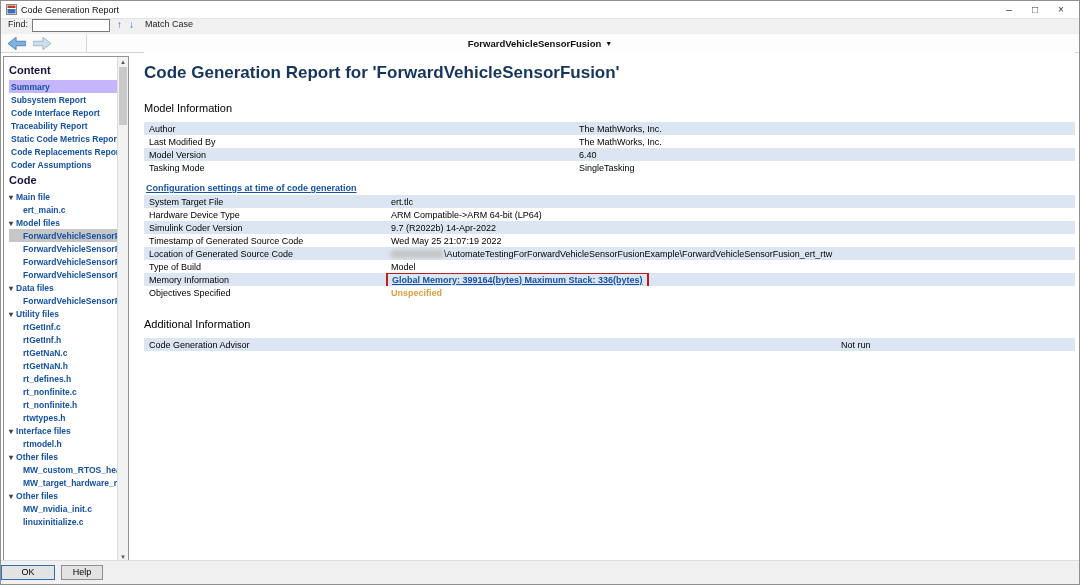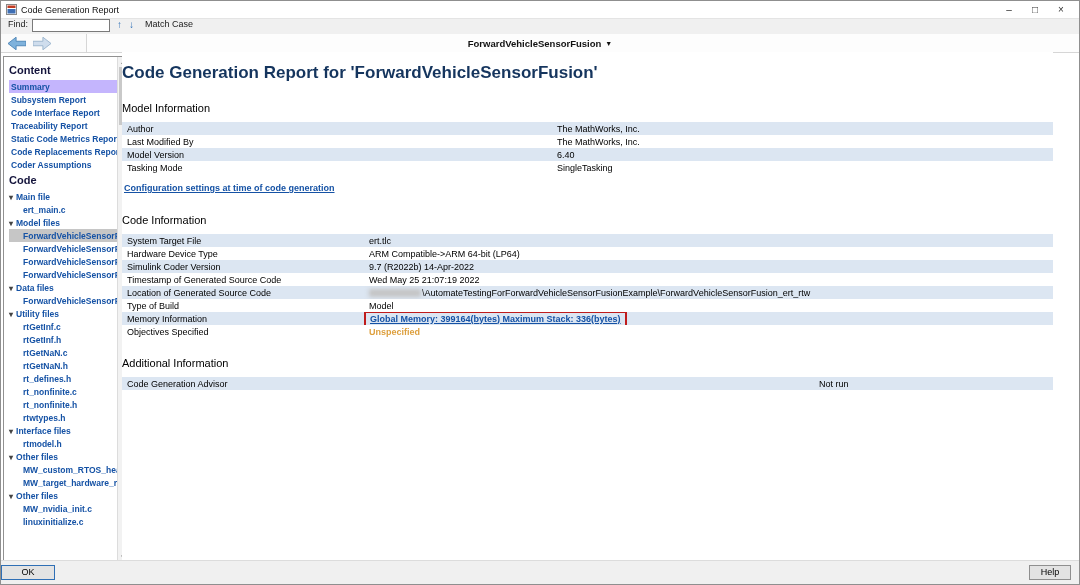--- a/index.html
+++ b/index.html
@@ -36,37 +36,37 @@
   .tree-group{font-size:8.5px;font-weight:bold;color:#1552a5;padding:1.5px 0;white-space:nowrap;cursor:pointer}
   .tri{color:#444;margin-right:3px;font-size:8px}
   .tree-item{font-size:8.5px;font-weight:bold;color:#1552a5;padding:1.5px 2px 1.5px 14px;white-space:nowrap;overflow:hidden;cursor:pointer}
   .tree-item.sel{background:#c6c6c6}
   .side-scrollbar{position:absolute;right:0;top:0;bottom:0;width:10px;background:#f2f2f2;border-left:1px solid #dcdcdc}
   .sb-arrow{height:10px;font-size:7px;color:#555;text-align:center;line-height:10px;cursor:pointer}
   .sb-down{position:absolute;bottom:0;left:0;right:0}
   .sb-thumb{position:absolute;top:10px;left:1px;right:1px;height:58px;background:#c9c9c9;cursor:pointer}
 
   
-  .content{position:absolute;left:121px;top:51px;width:931px;bottom:24px;background:#fff;overflow:hidden}
+  .content{position:absolute;left:143px;top:51px;width:931px;bottom:24px;background:#fff;overflow:hidden}
   .report-title{font-size:17px;font-weight:bold;color:#15355e;margin:11px 0 0 0}
   .section-heading{font-size:11px;font-weight:normal;color:#000;margin:19px 0 8px 0}
   table.info{border-collapse:collapse;width:100%;font-size:9px;color:#000;table-layout:fixed}
   table.info td{padding:1px 5px;height:11px;vertical-align:middle;overflow:hidden;white-space:nowrap}
   table.info tr:nth-child(odd){background:#dce6f2}
   .mi td:first-child{width:420px}
   .ci td:first-child{width:232px}
   .ai td:first-child{width:682px}
   .config-link{display:inline-block;margin:9px 0 0 2px;font-size:9px;font-weight:bold;color:#1552a5;text-decoration:underline;cursor:pointer}
   a.link{color:#1552a5;text-decoration:underline;font-weight:bold;cursor:pointer}
   .red-box{display:inline-block;border:2px solid #bf1c1c;padding:1px 4px;margin:-3px 0 -3px -5px;position:relative;z-index:2;background:transparent}
   .redacted{display:inline-block;width:52px;height:8px;background:#c4c4c4;filter:blur(2px);vertical-align:middle;margin-right:1px}
   .orange{color:#dd9f3d;font-weight:bold}
 
   
-  .footer{position:absolute;left:0;right:0;bottom:0;height:23px;background:#f0f0f0;border-top:1px solid #dcdcdc;display:flex;align-items:center;justify-content:space-between;gap:6px;padding-right:8px}
+  .footer{position:absolute;left:0;right:0;bottom:0;height:23px;background:#f0f0f0;border-top:1px solid #dcdcdc;display:flex;align-items:center;justify-content:flex-start;gap:6px;padding-right:8px}
   .btn{height:15px;font-size:9px;font-family:"Liberation Sans",sans-serif;background:#e3e3e3;border:1px solid #8f8f8f;line-height:1;cursor:pointer;padding:0}
   .btn.ok{width:54px;border-color:#2f6fb5}
   .btn.help{width:42px}
 </style>
 </head>
 <body>
 
 <div class="window">
 
   <div class="titlebar">
@@ -179,21 +179,20 @@
           </tr>
         <tr>
             <td>Tasking Mode</td>
             <td>SingleTasking</td>
           </tr>
       </tbody>
     </table>
 
     <a class="config-link">Configuration settings at time of code generation</a>
 
-    <h2 class="section-heading">Code Information</h2>
     <table class="info ci">
       <tbody>
         <tr>
             <td>System Target File</td>
             <td>ert.tlc</td>
           </tr>
         <tr>
             <td>Hardware Device Type</td>
             <td>ARM Compatible-&gt;ARM 64-bit (LP64)</td>
           </tr>

